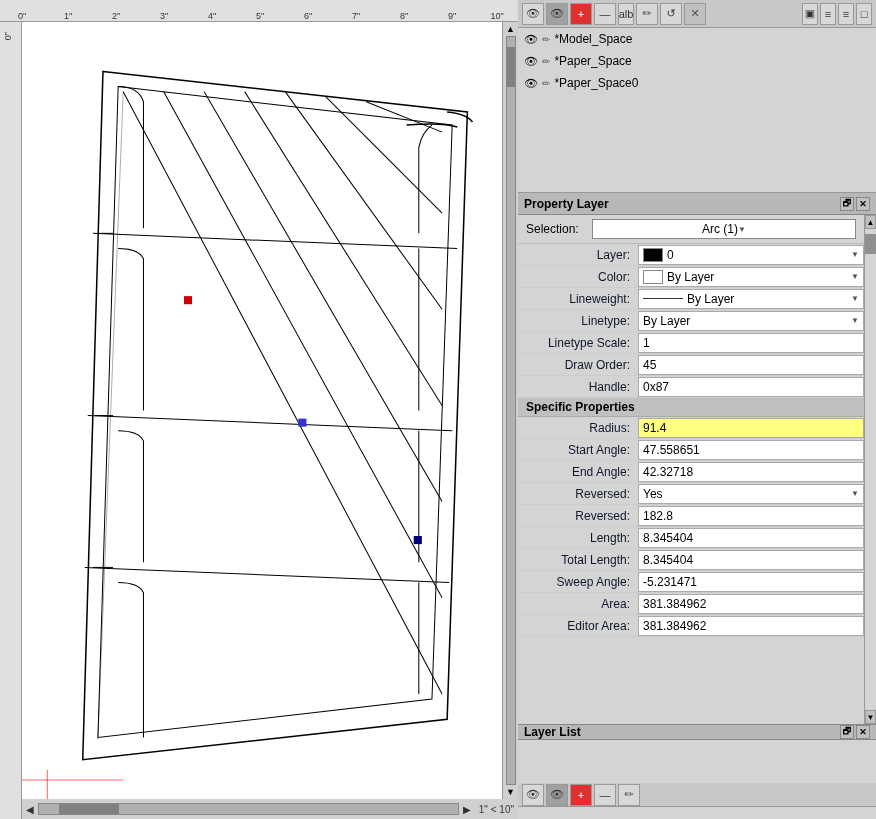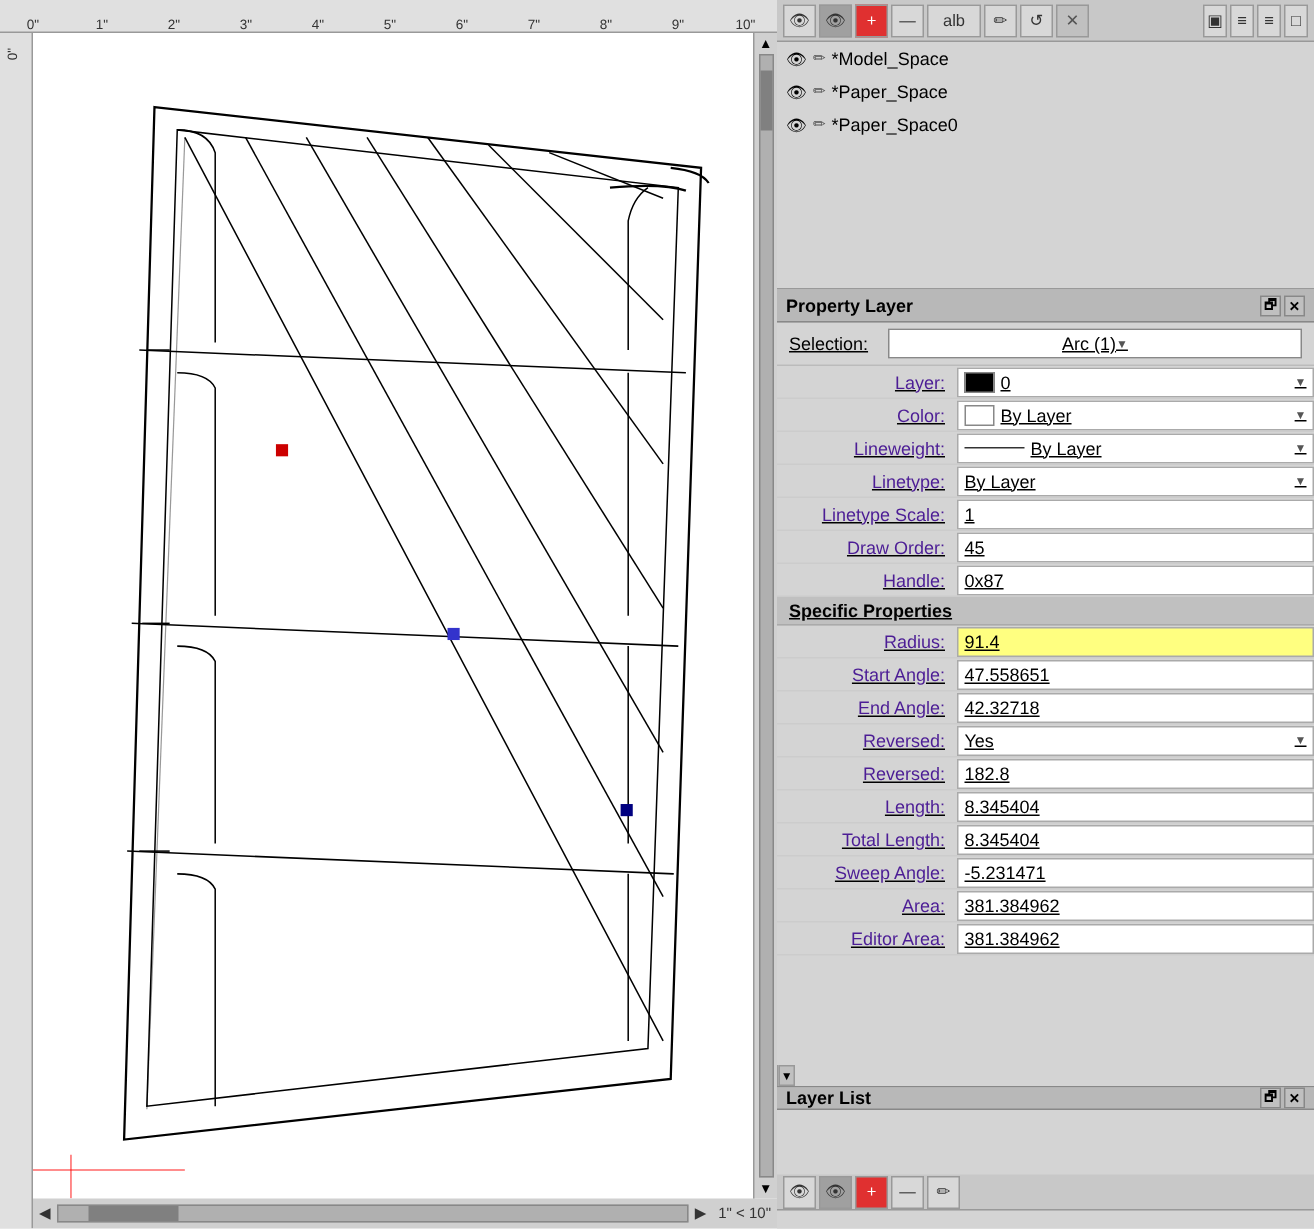--- a/index.html
+++ b/index.html
@@ -214,21 +214,21 @@
       display: flex;
       align-items: center;
       height: 22px;
       border-bottom: 1px solid #ccc;
     }
     .prop-label {
       width: 120px;
       text-align: right;
       padding-right: 8px;
       font-size: 12px;
-      color: #4c1d95;
+      color: #0f172a;
       flex-shrink: 0;
     }
     .prop-value {
       flex: 1;
       height: 20px;
       background: white;
       border: 1px solid #aaa;
       display: flex;
       align-items: center;
       padding: 0 4px;
@@ -307,24 +307,22 @@
       left: 0;
       width: 22px;
       height: 22px;
       background: #e0e0e0;
       border-right: 1px solid #999;
       border-bottom: 1px solid #999;
     }
 
     .panel-with-scroll {
       display: flex;
-      flex-direction: column;
       flex: 1;
       overflow: hidden;
-      text-decoration: underline;
     }
     .panel-content {
       flex: 1;
       overflow-y: hidden;
     }
   </style>
 </head>
 <body>
 
 <div class="drawing-area">
@@ -417,21 +415,21 @@
   </div>
 </div>
 
 <div class="right-panel">
 
   <div class="toolbar-top">
     <div class="toolbar-btn">👁</div>
     <div class="toolbar-btn" style="background:#a0a0a0">👁</div>
     <div class="toolbar-btn red">+</div>
     <div class="toolbar-btn">—</div>
-    <div class="toolbar-btn" style="width:36px">alb</div>
+    <div class="toolbar-btn" style="width:16px">alb</div>
     <div class="toolbar-btn">✏</div>
     <div class="toolbar-btn">↺</div>
     <div class="toolbar-btn gray-x">✕</div>
 
     <div style="margin-left:auto;display:flex;gap:2px">
       <div class="toolbar-btn" style="width:16px;height:22px">▣</div>
       <div class="toolbar-btn" style="width:16px;height:22px">≡</div>
       <div class="toolbar-btn" style="width:16px;height:22px">≡</div>
       <div class="toolbar-btn" style="width:16px;height:22px">□</div>
     </div>

